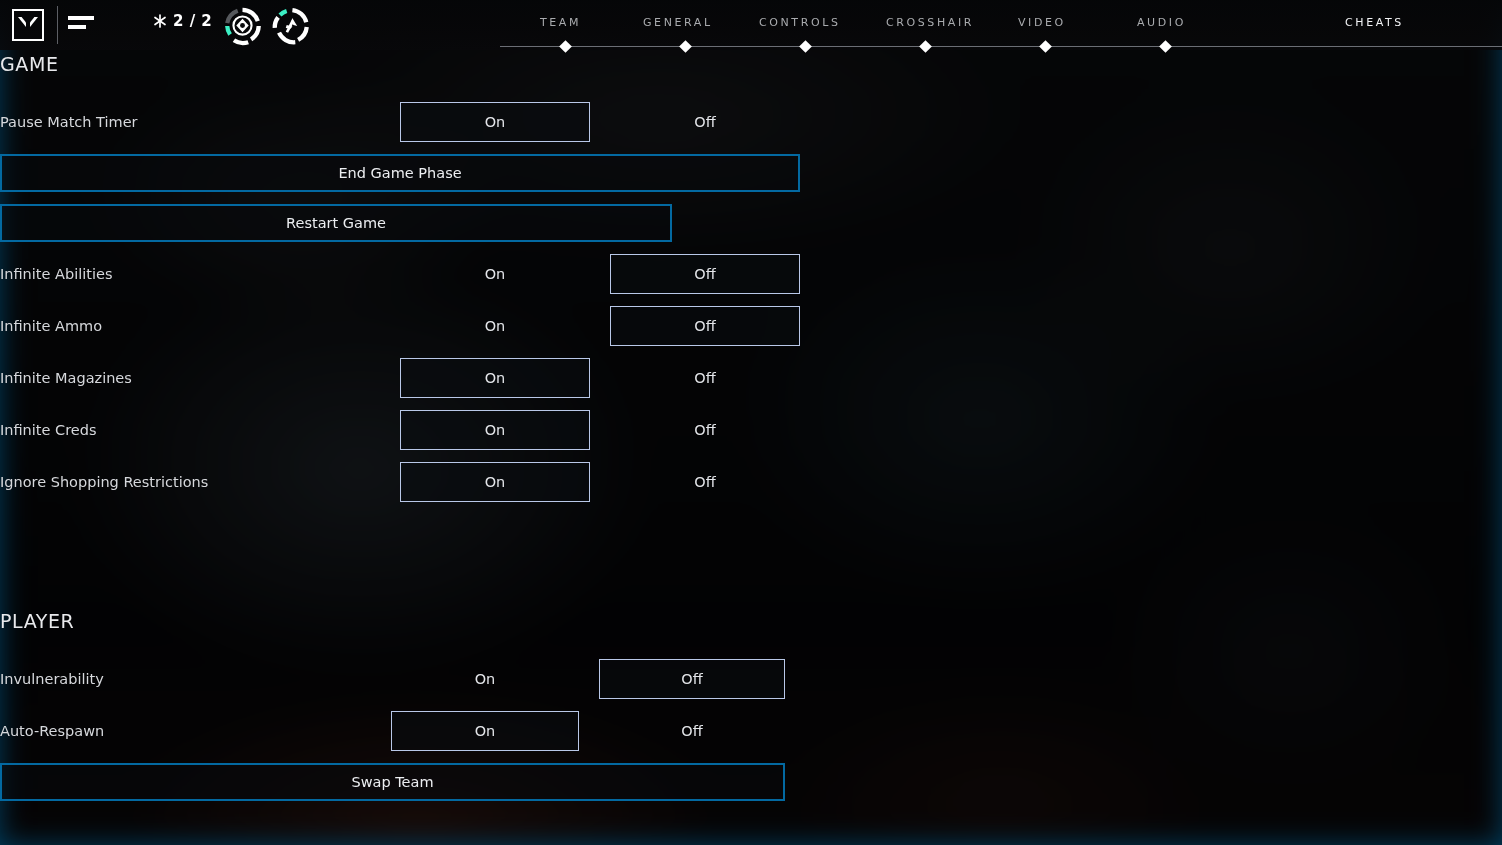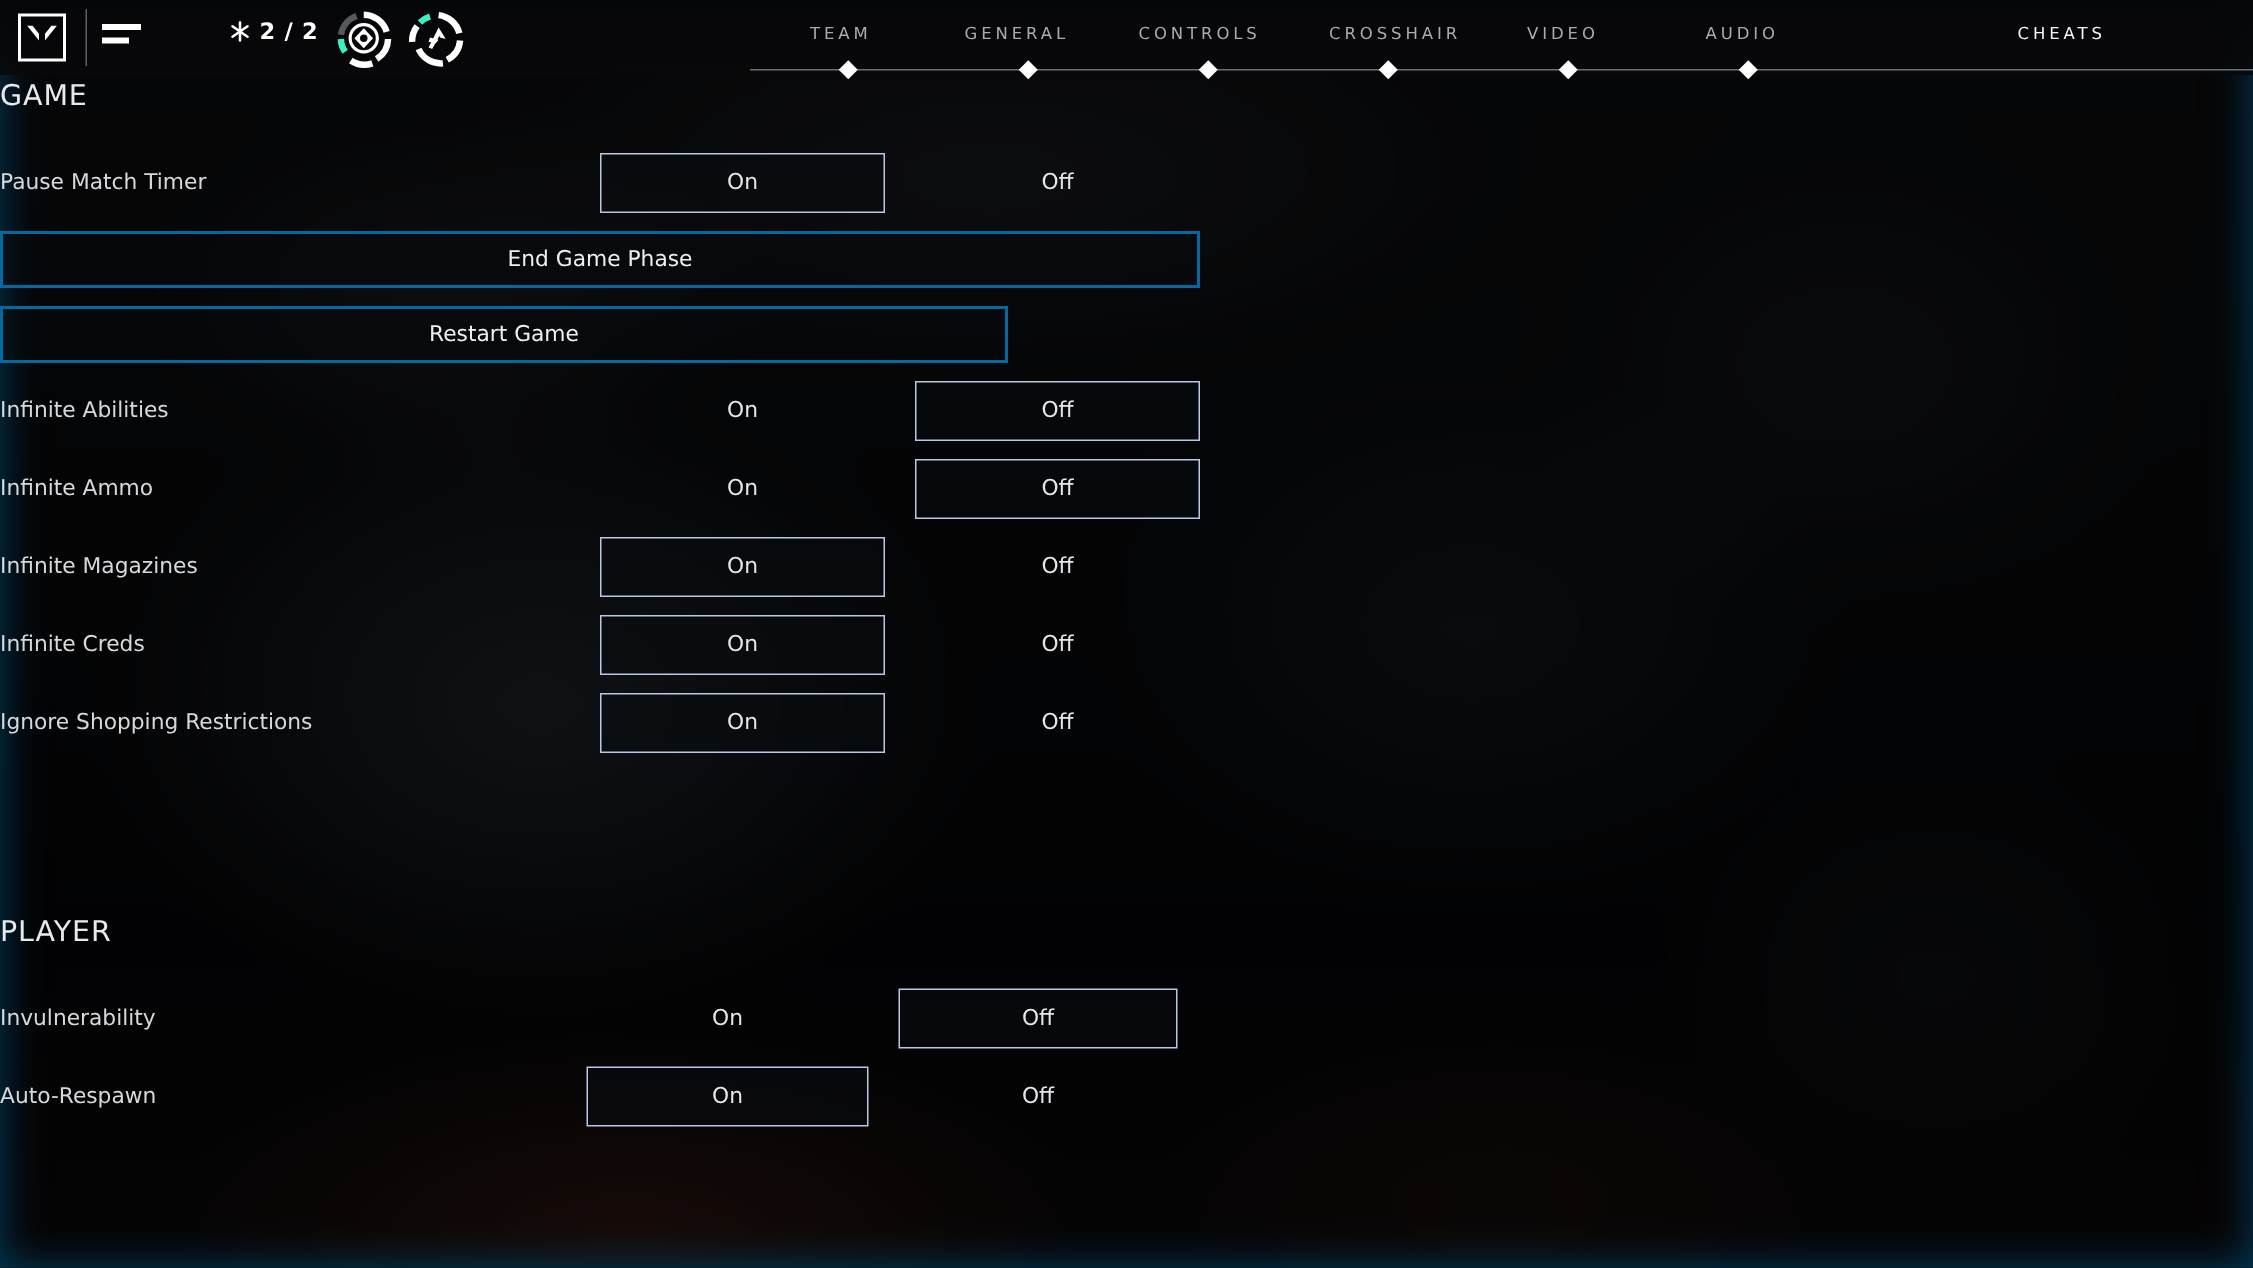--- a/index.html
+++ b/index.html
@@ -278,15 +278,16 @@
       <div class="row" style="top: 609px; left: 0px; width: 810px;">
         <div class="row-label">Invulnerability</div>
         <div class="opt" style="left: 391px; width: 188px;">On</div>
         <div class="opt selected" style="left: 599px; width: 186px;">Off</div>
       </div>
       <div class="row" style="top: 661px; left: 0px; width: 810px;">
         <div class="row-label">Auto-Respawn</div>
         <div class="opt selected" style="left: 391px; width: 188px;">On</div>
         <div class="opt" style="left: 599px; width: 186px;">Off</div>
       </div>
+      <div class="wide-btn" style="top: 713px; left: 0px; width: 785px;">Swap Team</div>
     </div>
 
 </div>
 
 </body></html>

